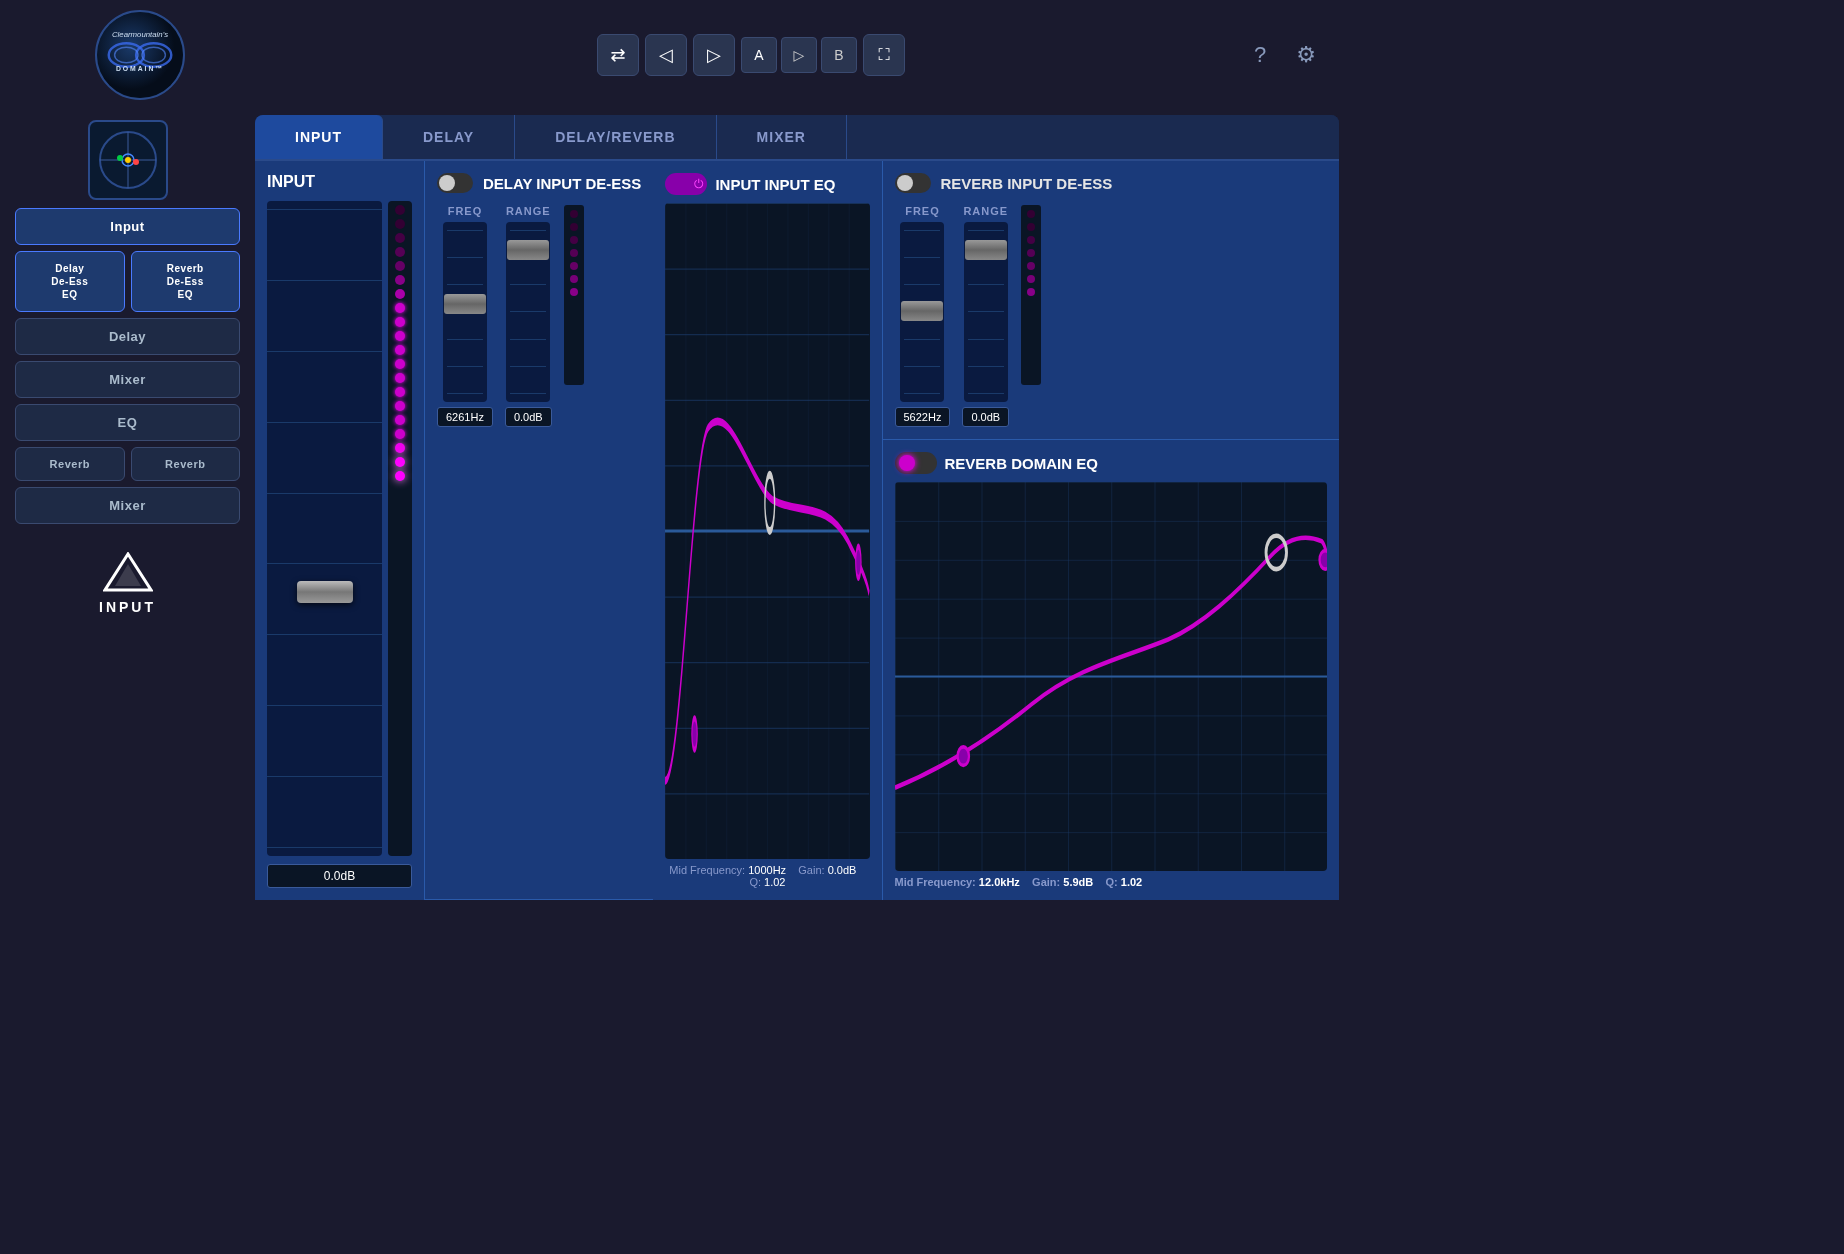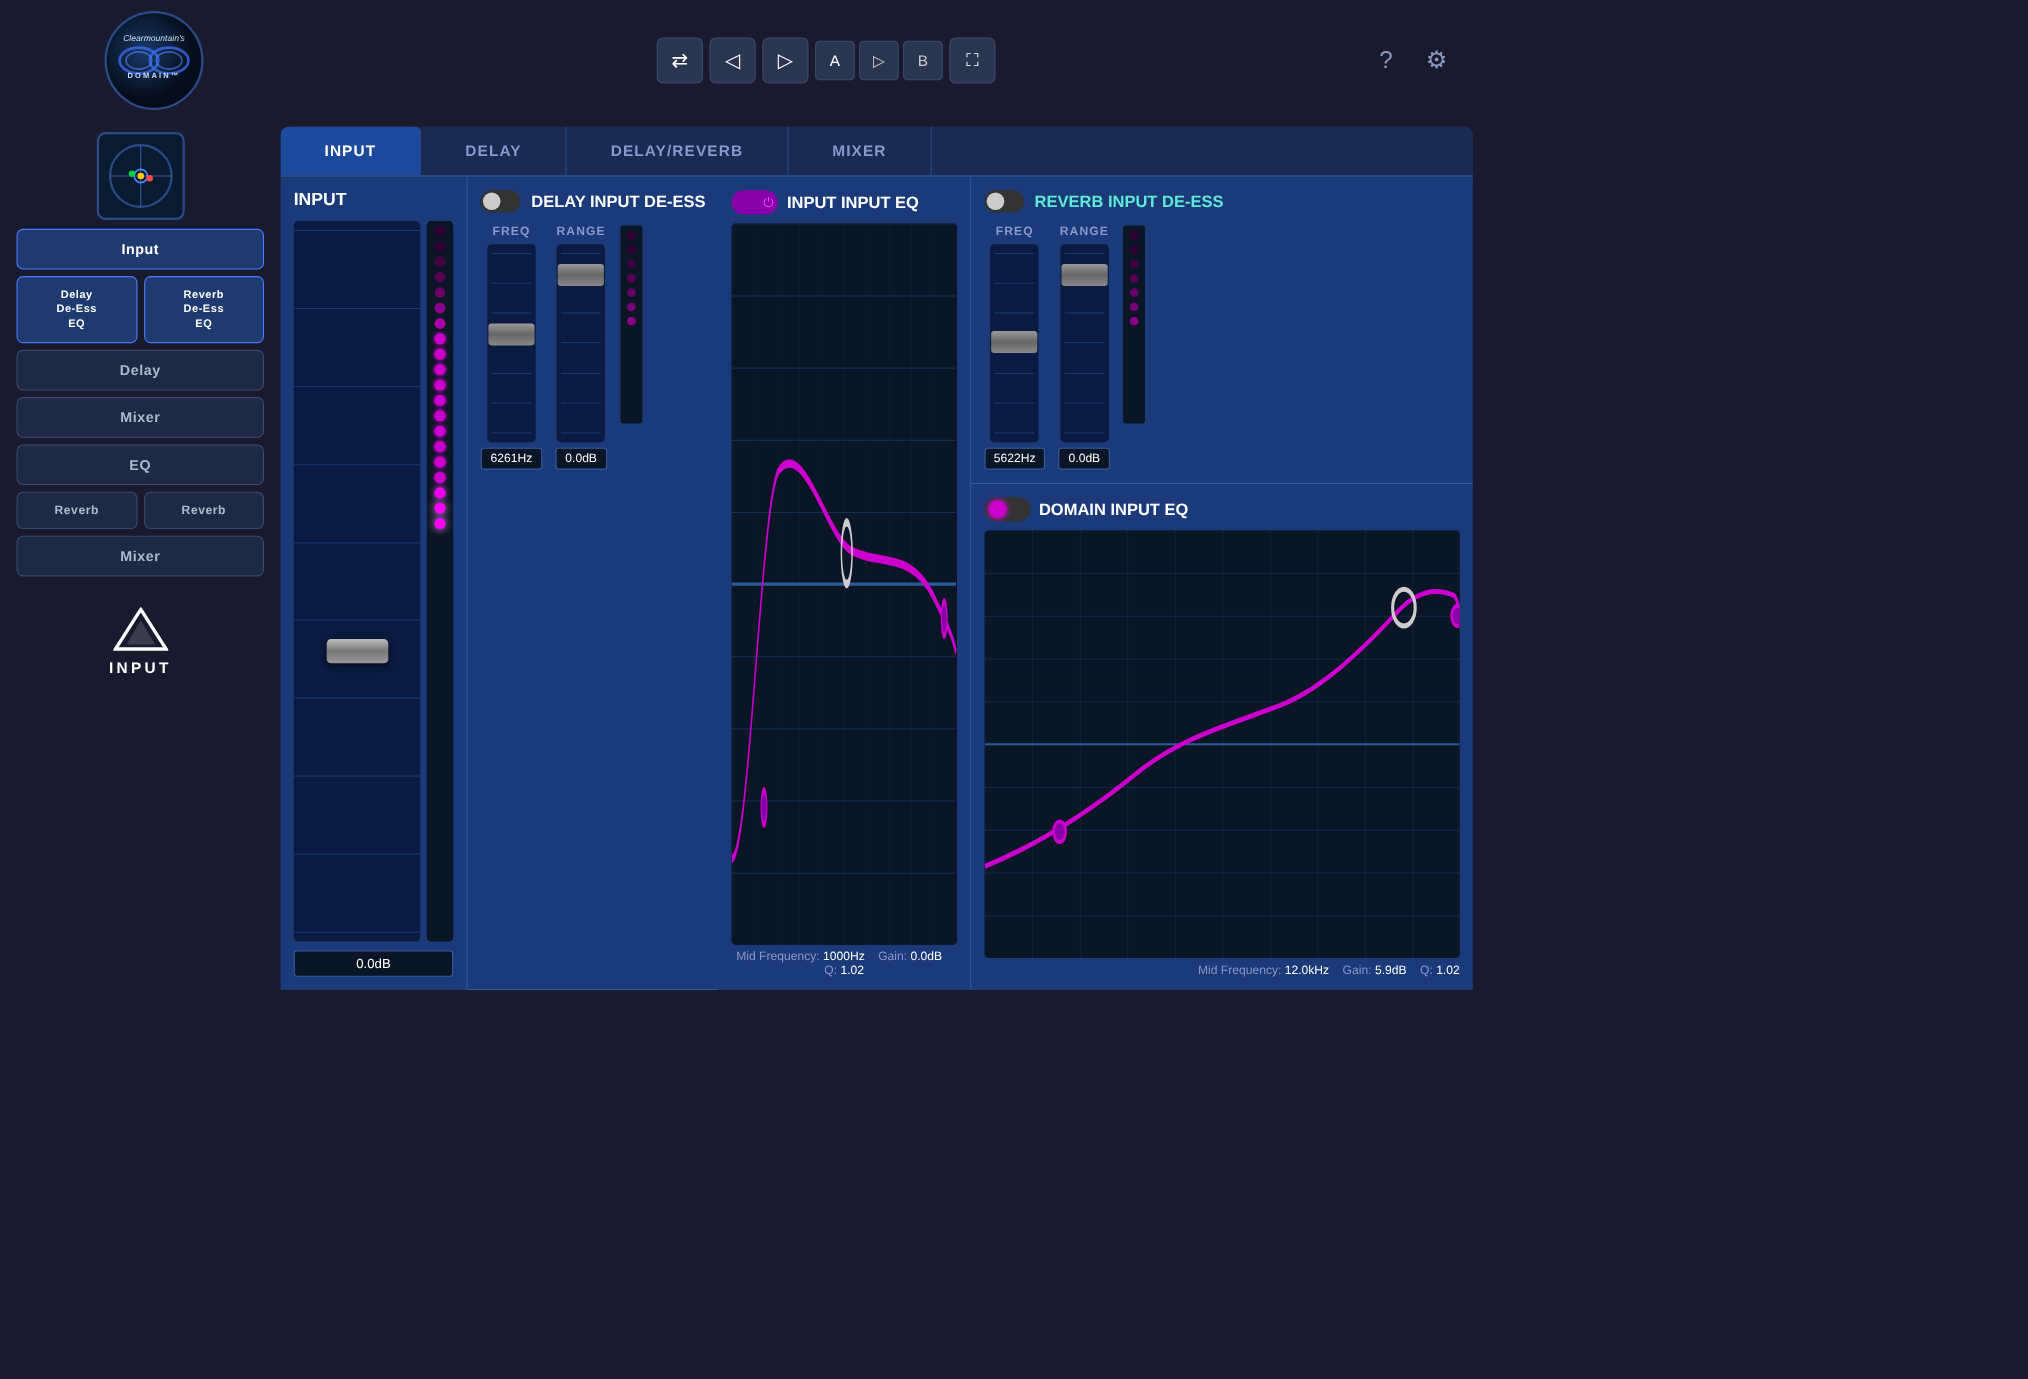--- a/index.html
+++ b/index.html
@@ -568,21 +568,21 @@
         </div>
       </div>
 
       <div style="flex:1; display:flex; flex-direction:column;">
 
         <div style="padding:12px; border-bottom:1px solid #2a5aaa;">
           <div style="display:flex; align-items:center; gap:10px; margin-bottom:12px;">
             <div class="toggle-switch">
               <div class="toggle-knob"></div>
             </div>
-            <span style="color:#5eead4; font-weight:bold; font-size:15px;">REVERB INPUT DE-ESS</span>
+            <span style="color:#e5e5e5; font-weight:bold; font-size:15px;">REVERB INPUT DE-ESS</span>
           </div>
 
           <div style="display:flex; gap:12px; align-items:flex-end;">
 
             <div style="display:flex; flex-direction:column; align-items:center; gap:5px;">
               <span style="color:#8899cc; font-size:11px; font-weight:bold; letter-spacing:1px;">FREQ</span>
               <div style="width:44px; height:180px; background:#0a1a40; border-radius:4px; position:relative; display:flex; align-items:center; justify-content:center;">
                 <div style="position:absolute; inset:0; display:flex; flex-direction:column; justify-content:space-between; padding:8px 4px; pointer-events:none;">
                   <div style="height:1px;background:#1a3a6a;width:100%;"></div>
                   <div style="height:1px;background:#1a3a6a;width:100%;"></div>
@@ -624,42 +624,42 @@
               <div style="width:8px;height:8px;border-radius:50%;background:#880088;"></div>
             </div>
           </div>
         </div>
 
         <div style="flex:1; padding:12px; display:flex; flex-direction:column;">
           <div style="display:flex; align-items:center; gap:8px; margin-bottom:8px;">
             <div style="width:42px; height:22px; background:#333; border-radius:11px; position:relative; cursor:pointer; display:flex; align-items:center; padding-left:4px;">
               <div style="width:16px; height:16px; background:#cc00cc; border-radius:50%; box-shadow:0 0 6px #ff00ff;"></div>
             </div>
-            <span style="color:#fff; font-weight:bold; font-size:15px;">DOMAIN INPUT EQ</span>
+            <span style="color:#fff; font-weight:bold; font-size:15px;">REVERB DOMAIN EQ</span>
           </div>
 
           <div style="flex:1; background:#0a1525; border-radius:4px; position:relative; overflow:hidden; min-height:200px;">
             <svg width="100%" height="100%" viewBox="0 0 380 210" preserveAspectRatio="none">
               <defs>
                 <pattern id="grid2" width="38" height="21" patternUnits="userSpaceOnUse">
                   <path d="M 38 0 L 0 0 0 21" fill="none" stroke="#1a3a6a" stroke-width="0.5"></path>
                 </pattern>
               </defs>
               <rect width="380" height="210" fill="url(#grid2)"></rect>
               <line x1="0" y1="105" x2="380" y2="105" stroke="#2a5a9a" stroke-width="1"></line>
 
               <path d="M 0,165 C 40,155 80,140 120,120 C 160,100 200,95 240,85 C 270,77 300,60 330,40 C 345,30 360,28 375,32 C 378,34 380,40 380,45" fill="none" stroke="#cc00cc" stroke-width="2.5"></path>
 
               <circle cx="60" cy="148" r="5" fill="#8800aa" stroke="#cc00cc" stroke-width="2"></circle>
               <circle cx="335" cy="38" r="9" fill="none" stroke="#cccccc" stroke-width="2.5"></circle>
               <circle cx="378" cy="42" r="5" fill="#8800aa" stroke="#cc00cc" stroke-width="2"></circle>
             </svg>
           </div>
 
-          <div style="color:#8899cc; font-size:11px; padding:5px 0 0; text-align:right;">
+          <div style="color:#8899cc; font-size:11px; padding:5px 0 0; text-align:left;font-weight:bold;">
             <span>Mid Frequency:</span>
             <span style="color:#fff;">12.0kHz</span>
             &nbsp;&nbsp;
             <span>Gain:</span>
             <span style="color:#fff;">5.9dB</span>
             &nbsp;&nbsp;
             <span>Q:</span>
             <span style="color:#fff;">1.02</span>
           </div>
         </div>

